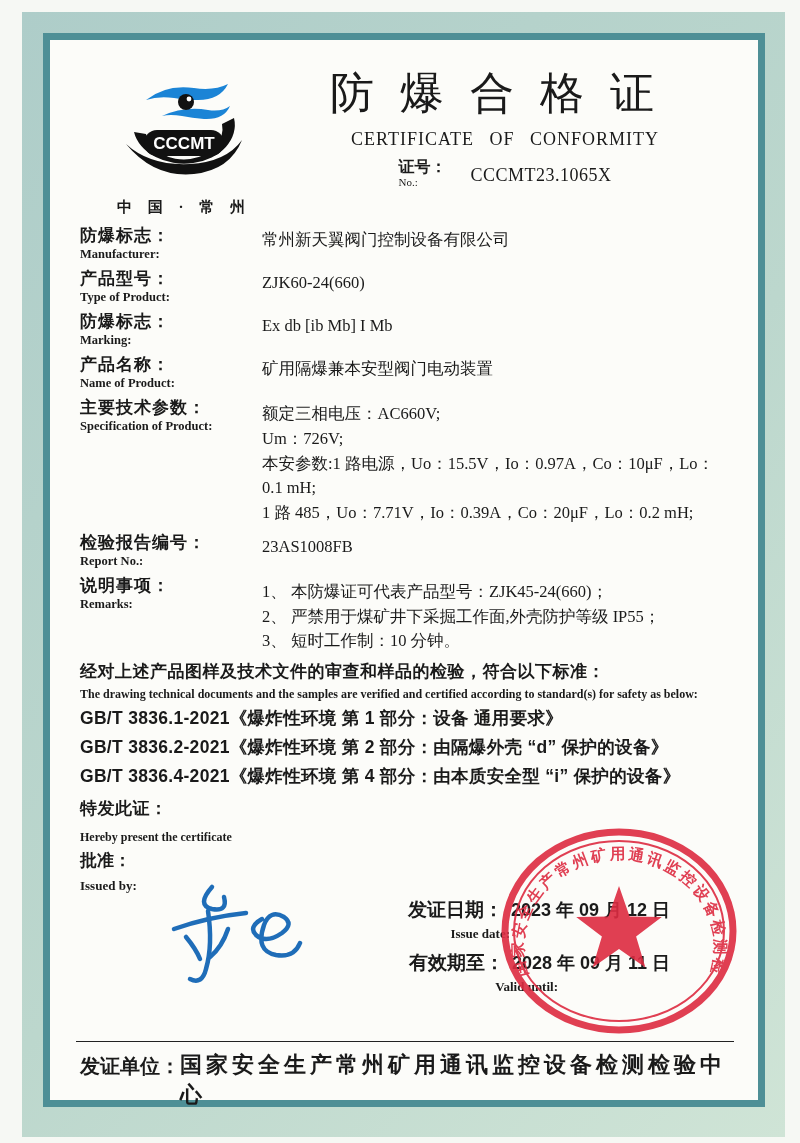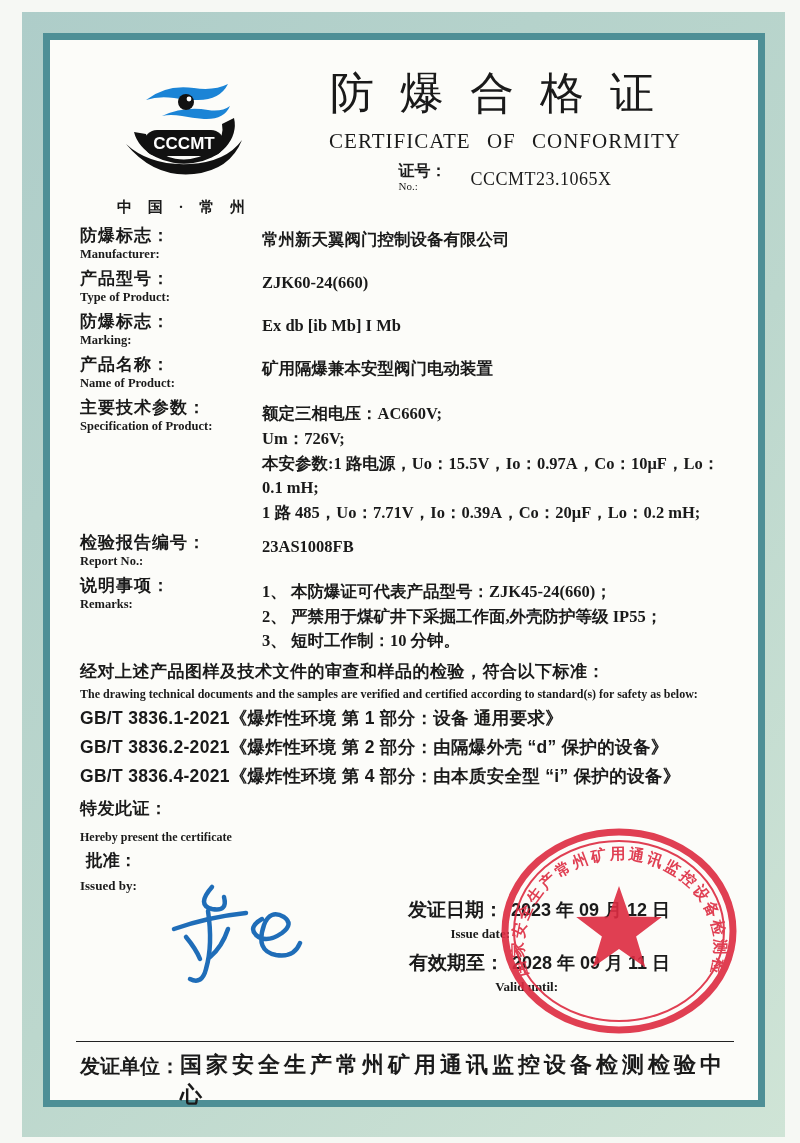--- a/index.html
+++ b/index.html
@@ -12,50 +12,50 @@
                  position:relative; padding:24px 28px 10px 30px; }
 
   
   .header { position:relative; height:150px; }
   .logo { position:absolute; left:14px; top:8px; width:180px; text-align:center; }
   .logo-cn { font-family:"Liberation Serif",serif; font-weight:bold; font-size:15px;
              letter-spacing:6px; margin-top:4px; }
   .title-wrap { margin-left:200px; text-align:center; }
   .title-cn { font-size:44px; letter-spacing:26px; font-weight:normal;
               font-family:"Liberation Serif","DejaVu Serif",serif; white-space:nowrap; }
-  .title-en { font-size:21px; letter-spacing:1px; word-spacing:10px; margin-top:6px;
+  .title-en { font-size:18px; letter-spacing:1px; word-spacing:10px; margin-top:6px;
               font-family:"Liberation Serif",serif; }
   .certno-row { margin-top:8px; display:flex; justify-content:center; align-items:center; gap:24px; }
   .certno-labels { text-align:left; line-height:1.15; }
   .certno-labels .cn { font-size:16px; font-weight:bold; }
   .certno-labels .en { font-size:11px; }
   .certno-val { font-size:18px; letter-spacing:.5px; position:relative; top:2px; }
 
   
   .fields { margin-top:10px; }
   .frow { display:flex; margin-bottom:5px; }
   .flabel { width:182px; flex:none; }
   .flabel .cn { font-size:17px; font-weight:bold; letter-spacing:1px;
                 font-family:"Liberation Sans","DejaVu Sans",sans-serif; }
   .flabel .en { font-size:12.5px; font-weight:bold; font-family:"Liberation Serif",serif; }
-  .fvalue { font-size:16.5px; padding-top:4px; line-height:1.5;font-weight:bold; }
+  .fvalue { font-size:16.5px; padding-top:4px; line-height:1.5; }
   .fvalue.tight { padding-top:6px; }
 
   .para-cn { font-size:17px; font-weight:bold; letter-spacing:.5px; margin-top:6px;
              font-family:"Liberation Sans","DejaVu Sans",sans-serif; }
   .para-en { font-size:12px; font-weight:bold; margin-top:4px; font-family:"Liberation Serif",serif; }
   .standards { margin-top:2px; }
   .standards div { font-size:17.5px; font-weight:bold; line-height:1.65;
                    font-family:"Liberation Sans","DejaVu Sans",sans-serif; letter-spacing:.3px; }
 
   
   .approve-zone { position:relative; height:190px; margin-top:4px; }
   .approve-left { position:absolute; left:0; top:0; }
   .approve-left .cn { font-size:17px; font-weight:bold;
-                      font-family:"Liberation Sans",sans-serif;text-align:right; }
+                      font-family:"Liberation Sans",sans-serif; }
   .approve-left .en { font-size:13px; font-weight:bold; margin-top:6px;
                       font-family:"Liberation Serif",serif; }
   .signature { position:absolute; left:70px; top:28px; }
   .dates { position:absolute; right:60px; top:48px; }
   .date-row { display:flex; align-items:baseline; justify-content:flex-end; }
   .dl-cn { font-size:19px; font-weight:bold; font-family:"Liberation Sans",sans-serif; }
   .dl-en { font-size:13px; font-weight:bold; font-family:"Liberation Serif",serif;
            margin:3px 4px 8px 0; text-align:right; }
   .date-val { font-size:18px; font-weight:bold; margin-left:8px; white-space:nowrap;
               font-family:"Liberation Sans",sans-serif; }

